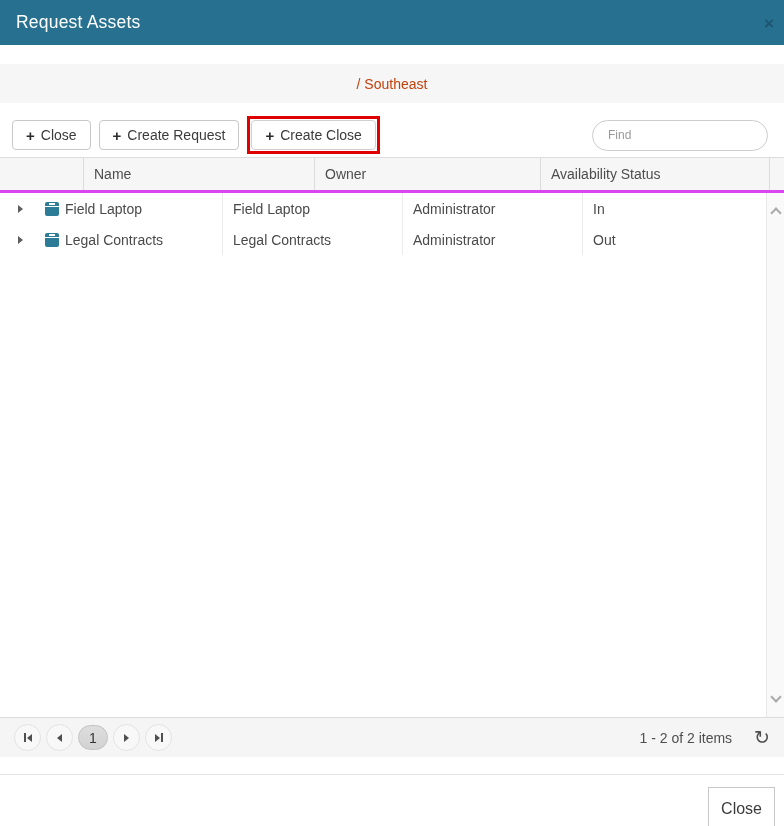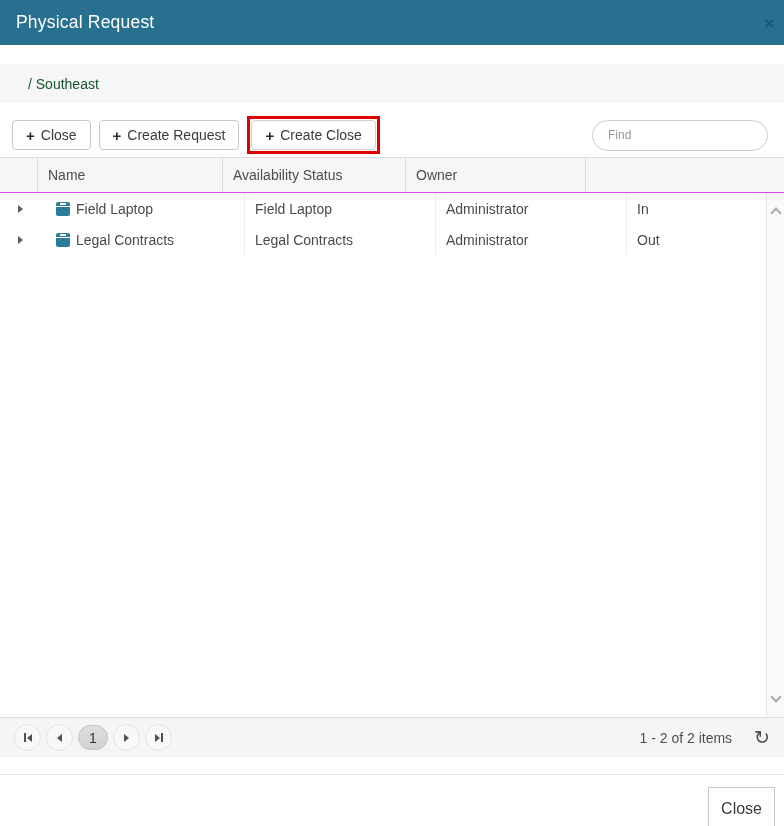--- a/index.html
+++ b/index.html
@@ -9,52 +9,52 @@
 
   
   .titlebar { position:absolute; top:0; left:0; right:0; height:45px; background:#27708f;
               display:flex; align-items:center; padding:0 16px; }
   .titlebar .title { color:#fff; font-size:17.5px; font-weight:400; letter-spacing:.2px; }
   .titlebar .close-x { position:absolute; right:4px; top:50%; transform:translateY(-50%);
               color:#1d5671; font-size:17px; font-weight:700; cursor:pointer; line-height:1; padding:4px 6px; }
 
   
   .breadcrumb-bar { position:absolute; top:64px; left:0; right:0; height:39px; background:#f6f6f6;
-              display:flex; align-items:center; padding:0 28px; color:#14532d; }
+              display:flex; align-items:center; padding:0 28px; color:#c2410c;justify-content:center; }
 
   
   .toolbar { position:absolute; top:117px; left:0; right:0; height:36px;
              display:flex; align-items:center; padding:0 12px; }
   .btn { display:inline-flex; align-items:center; height:30px; padding:0 13px;
          background:#fff; border:1px solid #c8c8c8; border-radius:4px; color:#3b3b3b;
          font-size:14px; cursor:pointer; white-space:nowrap; }
   .btn .plus { font-weight:700; font-size:15px; margin-right:6px; color:#2b2b2b; }
   .toolbar .btn { margin-right:8px; }
   .highlight-box { border:3px solid #df0000; padding:1px; margin-right:8px; display:inline-flex; }
   .highlight-box .btn { margin-right:0; border-color:#d0d0d0; }
   .find-wrap { margin-left:auto; margin-right:4px; }
   .find-input { width:176px; height:31px; border:1px solid #ccc; border-radius:16px;
                 padding:0 15px; font-size:12px; color:#444; outline:none; font-family:inherit; }
   .find-input::placeholder { color:#9a9a9a; }
 
   
   .grid { position:absolute; top:157px; left:0; right:0; height:560px; border-top:1px solid #dcdcdc; }
-  .grid-header { display:flex; height:35px; background:#f6f6f6; border-bottom:1px solid #d946ef;
-                 color:#4d4d4d; }
+  .grid-header { display:flex; height:35px; background:#f6f6f6; border-bottom:3px solid #d946ef;
+                 color:#4d4d4d;gap:46px; }
   .hcell { display:flex; align-items:center; padding-left:10px; border-left:1px solid #dcdcdc; height:100%; }
   .hcell.first { border-left:none; padding-left:0; }
   .col-expand { width:37px; flex:none; }
   .col-name   { width:185px; flex:none; }
   .col-title  { width:180px; flex:none; }
   .col-owner  { width:180px; flex:none; }
   .col-status { width:183px; flex:none; }
   .col-fill   { flex:1; }
 
   .grid-body { position:relative; height:524px; background:#fff; }
-  .grid-row { display:flex; height:31px; align-items:center; cursor:default;gap:11px; }
+  .grid-row { display:flex; height:31px; align-items:center; cursor:default; }
   .bcell { display:flex; align-items:center; height:100%; padding-left:10px; }
   .bcell.sep { border-left:1px solid #ececec; }
   .bcell.col-expand { padding-left:18px; }
   .bcell.col-name { padding-left:8px; }
   .tri-expand { width:0; height:0; border-top:4px solid transparent; border-bottom:4px solid transparent;
                 border-left:5px solid #5e5e5e; cursor:pointer; }
   .asset-icon { position:relative; width:14px; height:14px; background:#2c7b97; border-radius:2px;
                 margin-right:6px; flex:none; }
   .asset-icon::before { content:''; position:absolute; left:0; right:0; top:4px; height:1.5px; background:#fdfdfd; }
   .asset-icon::after  { content:''; position:absolute; left:4px; top:1.5px; width:6px; height:2px; background:#ffffff; }
@@ -87,21 +87,21 @@
   .close-btn { position:absolute; top:787px; right:9px; height:43px; padding:0 12px;
                background:#fff; border:1px solid #c8c8c8; border-radius:0; color:#3b3b3b;
                font-size:16px; font-family:inherit; cursor:pointer; }
 </style>
 </head>
 <body>
 
 <div class="dialog">
 
   <div class="titlebar">
-    <span class="title">Physical Request</span>
+    <span class="title">Request Assets</span>
     <span class="close-x">×</span>
   </div>
 
   <div class="breadcrumb-bar">
     <span>/ Southeast</span>
   </div>
 
   <div class="toolbar">
     <button class="btn">
       <span class="plus">+</span>
@@ -119,22 +119,22 @@
     </span>
     <span class="find-wrap">
       <input class="find-input" type="text" placeholder="Find" style="">
     </span>
   </div>
 
   <div class="grid">
     <div class="grid-header">
       <div class="hcell first col-expand"></div>
       <div class="hcell col-name">Name</div>
+      <div class="hcell col-owner">Owner</div>
       <div class="hcell col-status">Availability Status</div>
-      <div class="hcell col-owner">Owner</div>
       <div class="hcell col-fill"></div>
     </div>
 
     <div class="grid-body">
 
       <div class="grid-row">
         <div class="bcell col-expand">
           <span class="tri-expand"></span>
         </div>
         <div class="bcell col-name">

